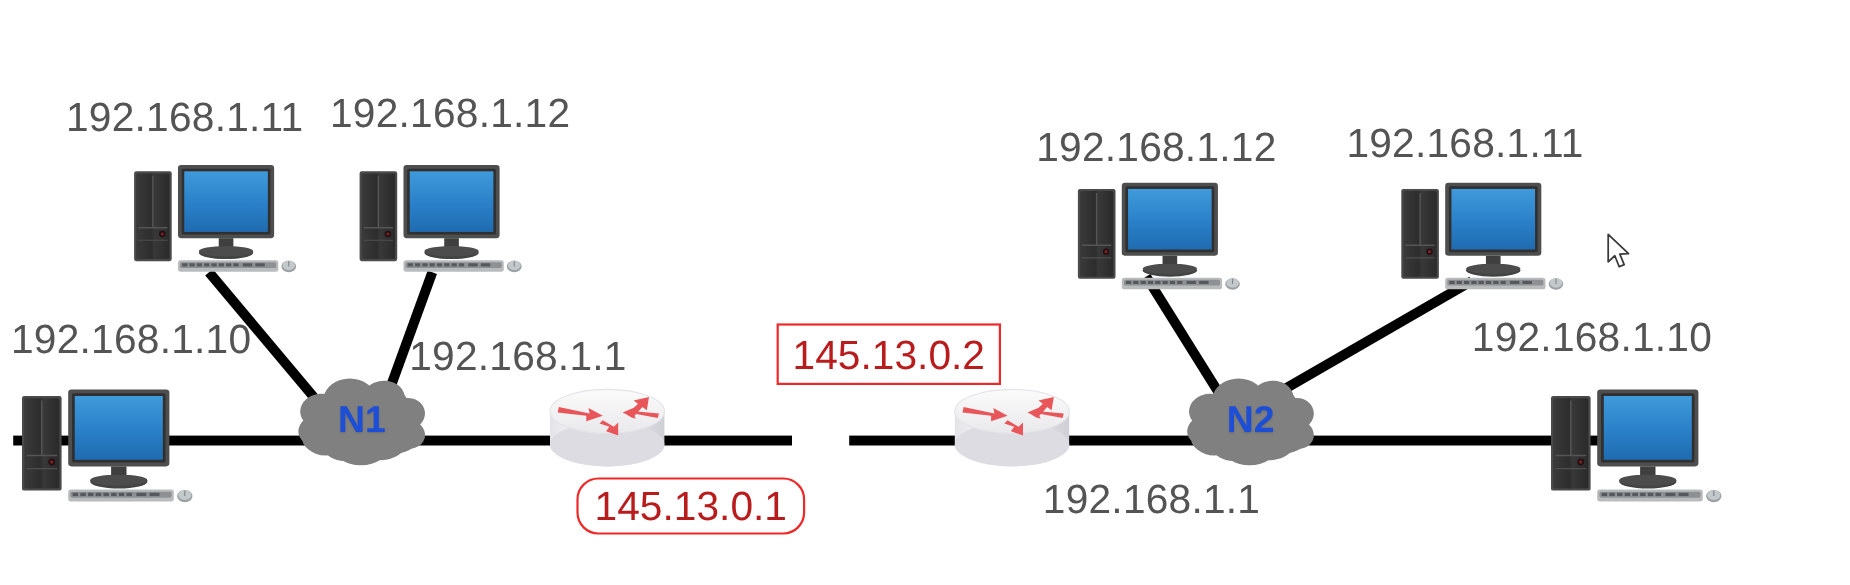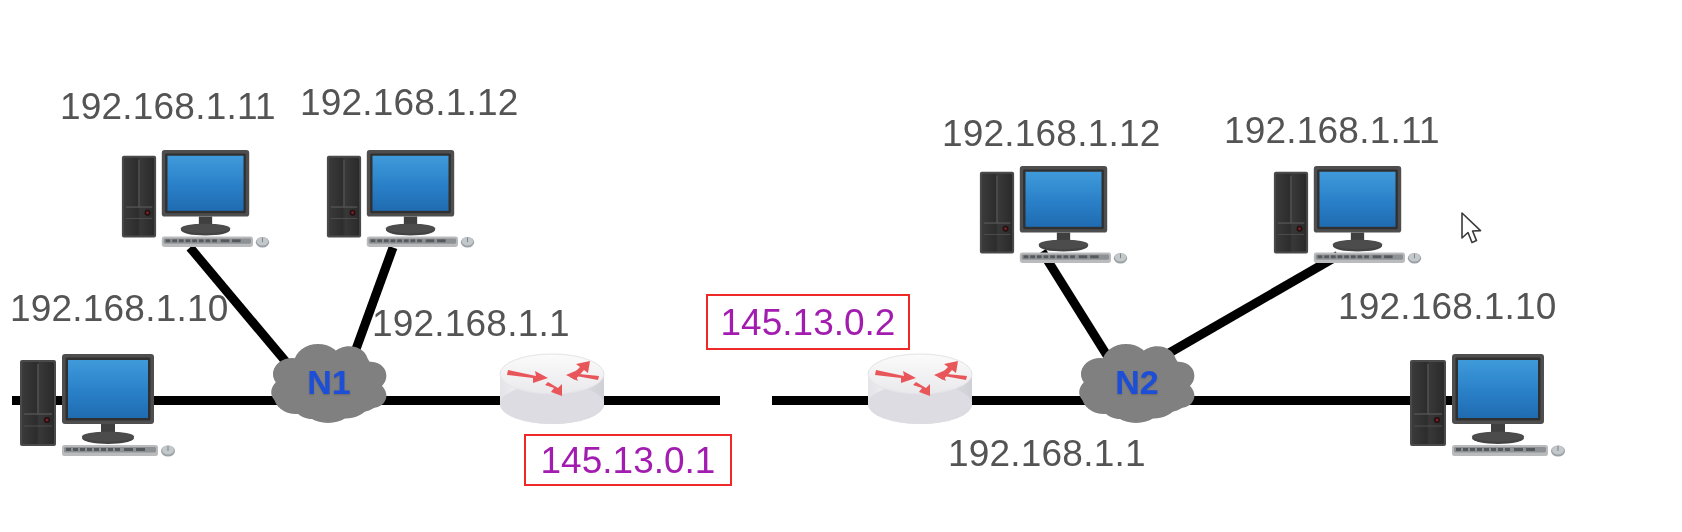--- a/index.html
+++ b/index.html
@@ -6,21 +6,21 @@
   body{width:1682px;height:532px;position:relative;overflow:hidden;
        font-family:"Liberation Sans", sans-serif;-webkit-font-smoothing:antialiased;}
   #canvas{position:absolute;left:0;top:0;width:1682px;height:532px;}
   .node{position:absolute;}
 
   
   .iplabel{position:absolute;color:#545454;font-size:37px;font-weight:400;
            letter-spacing:.2px;white-space:nowrap;line-height:1;}
   .boxed{position:absolute;border:2px solid #ef2929;background:transparent;
          box-sizing:border-box;display:flex;align-items:center;justify-content:center;}
-  .boxed span{color:#a21caf;font-size:37px;white-space:nowrap;line-height:1;}
+  .boxed span{color:#b91c1c;font-size:37px;white-space:nowrap;line-height:1;}
 
   
   .bus{position:absolute;background:#000;height:9px;}
   .diag{position:absolute;background:#000;height:9px;transform-origin:0 50%;}
 
   
   .cloud{position:absolute;}
   .cloud svg{display:block;}
   .cloud .clabel{position:absolute;left:0;top:0;width:100%;height:100%;
         display:flex;align-items:center;justify-content:center;
@@ -219,21 +219,21 @@
   <div class="iplabel" style="left:942px; top:115px;">192.168.1.12</div>
   <div class="iplabel" style="left:1224px;top:112px;">192.168.1.11</div>
   <div class="iplabel" style="left:1338px;top:288px;">192.168.1.10</div>
 
   <div class="iplabel" style="left:372px; top:305px;">192.168.1.1</div>
   <div class="iplabel" style="left:948px; top:435px;">192.168.1.1</div>
 
   <div class="boxed" style="left:706px; top:294px; width:204px; height:56px;">
     <span>145.13.0.2</span>
   </div>
-  <div class="boxed" style="left:524px; top:434px; width:208px; height:52px;">
+  <div class="boxed" style="left:524px; top:434px; width:208px; height:52px;border-radius:20px;">
     <span>145.13.0.1</span>
   </div>
 
   <div class="cursor" style="left:1460px; top:212px;">
     <svg width="24" height="34" viewBox="0 0 24 34">
       <path d="M2,1 L2,26 L8,20.5 L12,30.5 L16.5,28.6 L12.6,19 L20.5,18.6 Z" fill="#ffffff" stroke="#3a3a3a" stroke-width="1.6" stroke-linejoin="round"></path>
     </svg>
   </div>
 
 </div>

